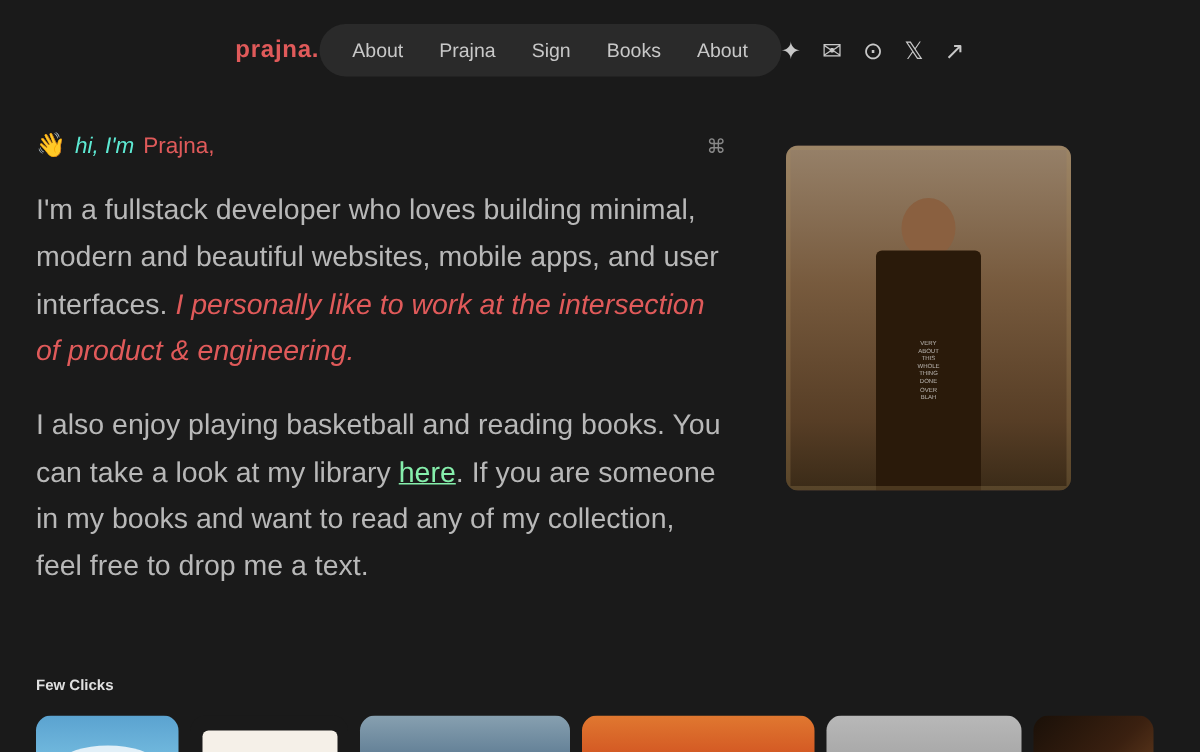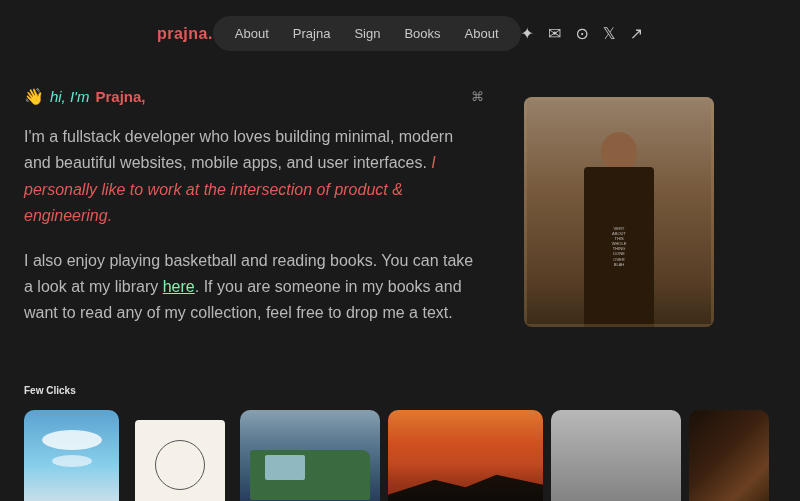--- a/index.html
+++ b/index.html
@@ -72,32 +72,32 @@
       font-size: 15px;
       margin-bottom: 18px;
       display: flex;
       align-items: center;
       gap: 6px;
     }
     .greeting-emoji { font-size: 16px; }
     .greeting-text { color: #5eead4; font-style: italic; }
     .greeting-name {
       color: #e05a5a;
-      font-weight: 700;
+      font-weight: 400;
     }
     .cmd-icon {
       margin-left: auto;
       color: #888;
       font-size: 13px;
     }
     .bio-para {
       color: #b8b8b8;
       line-height: 1.65;
       margin-bottom: 18px;
-      font-size: 16px;
+      font-size: 19px;
     }
     .highlight-red {
       color: #e05a5a;
       font-style: italic;
     }
     .link-underline {
       color: #e05a5a;
       text-decoration: underline;
       cursor: pointer;
     }

